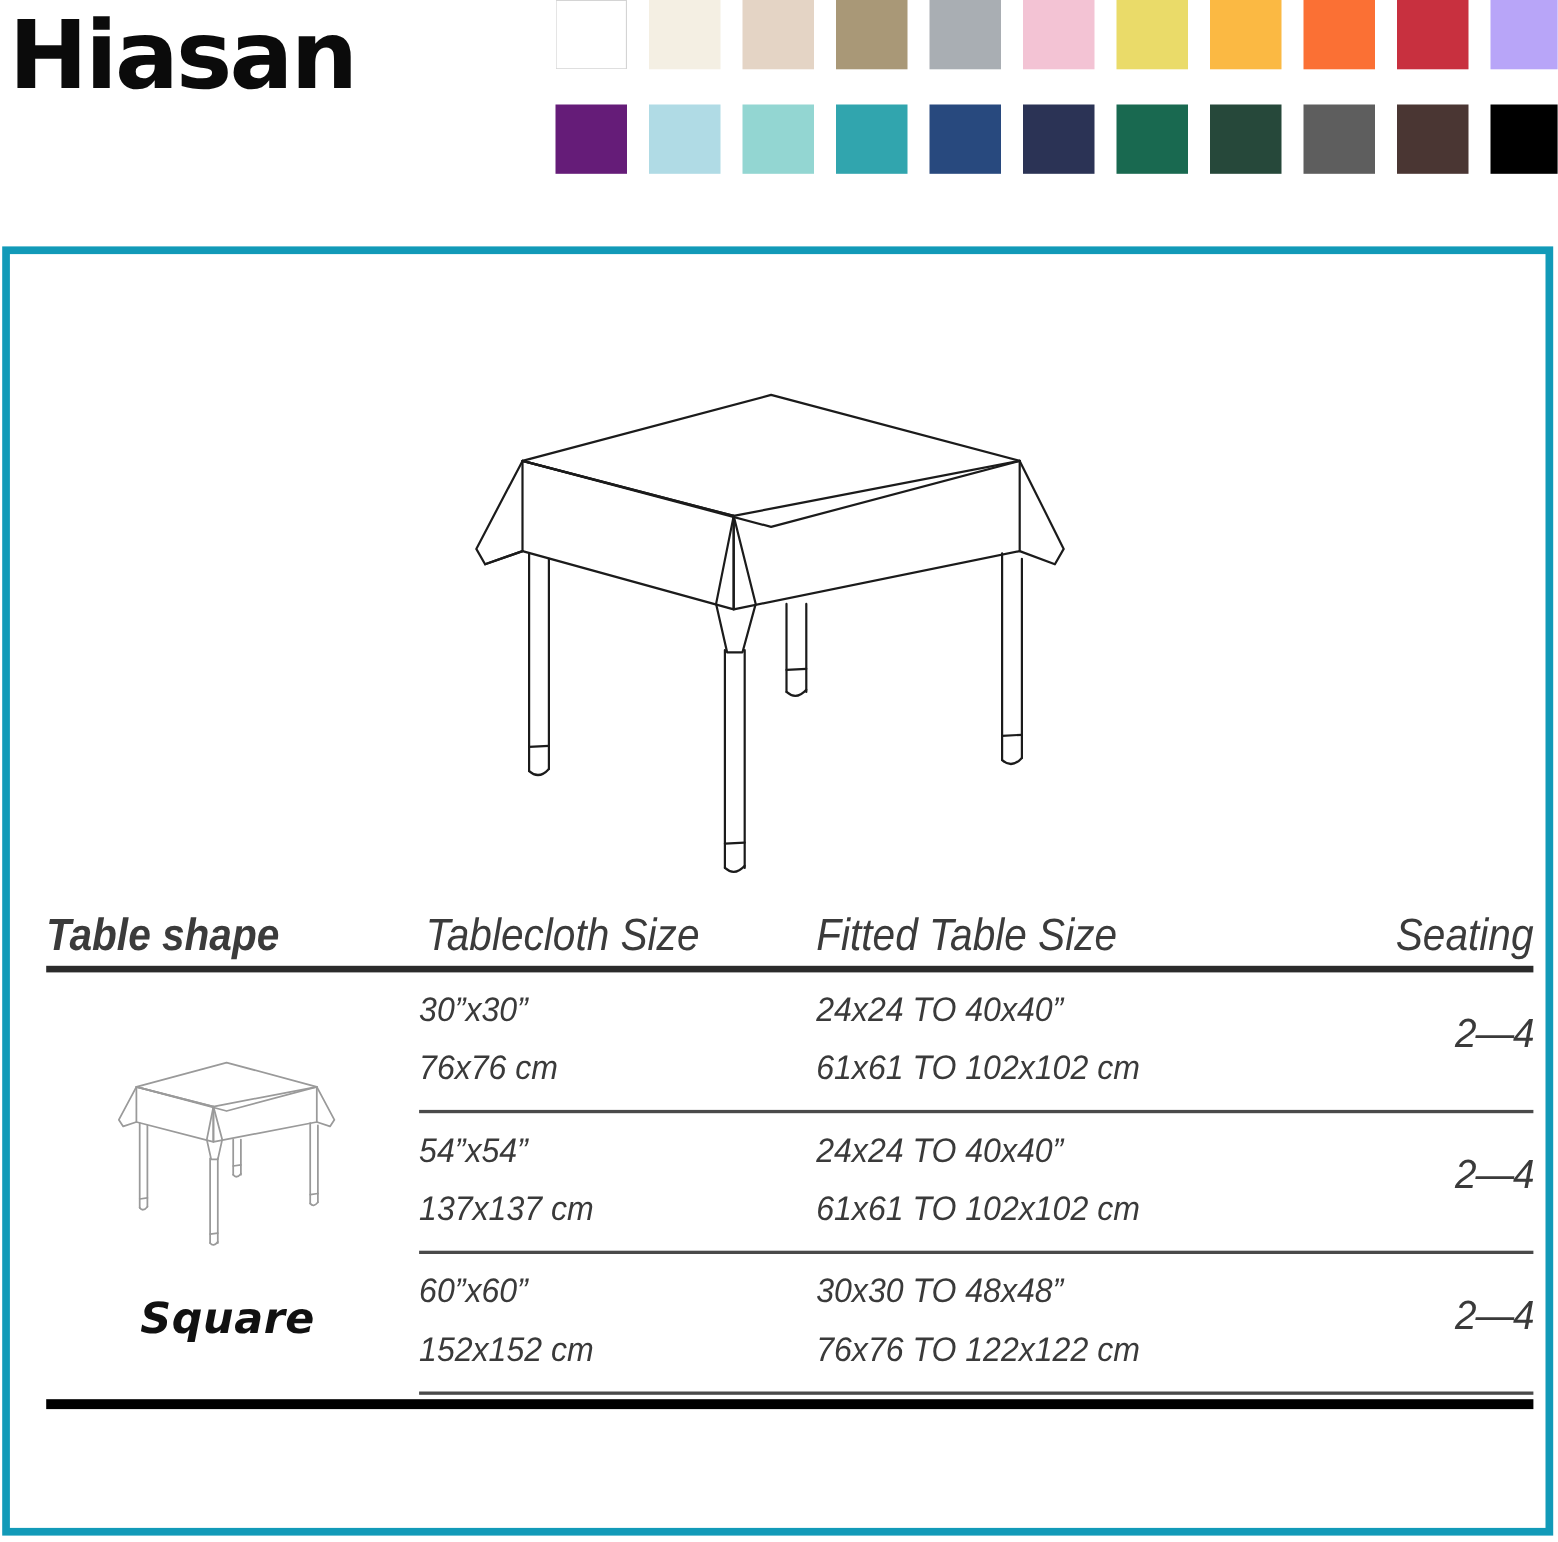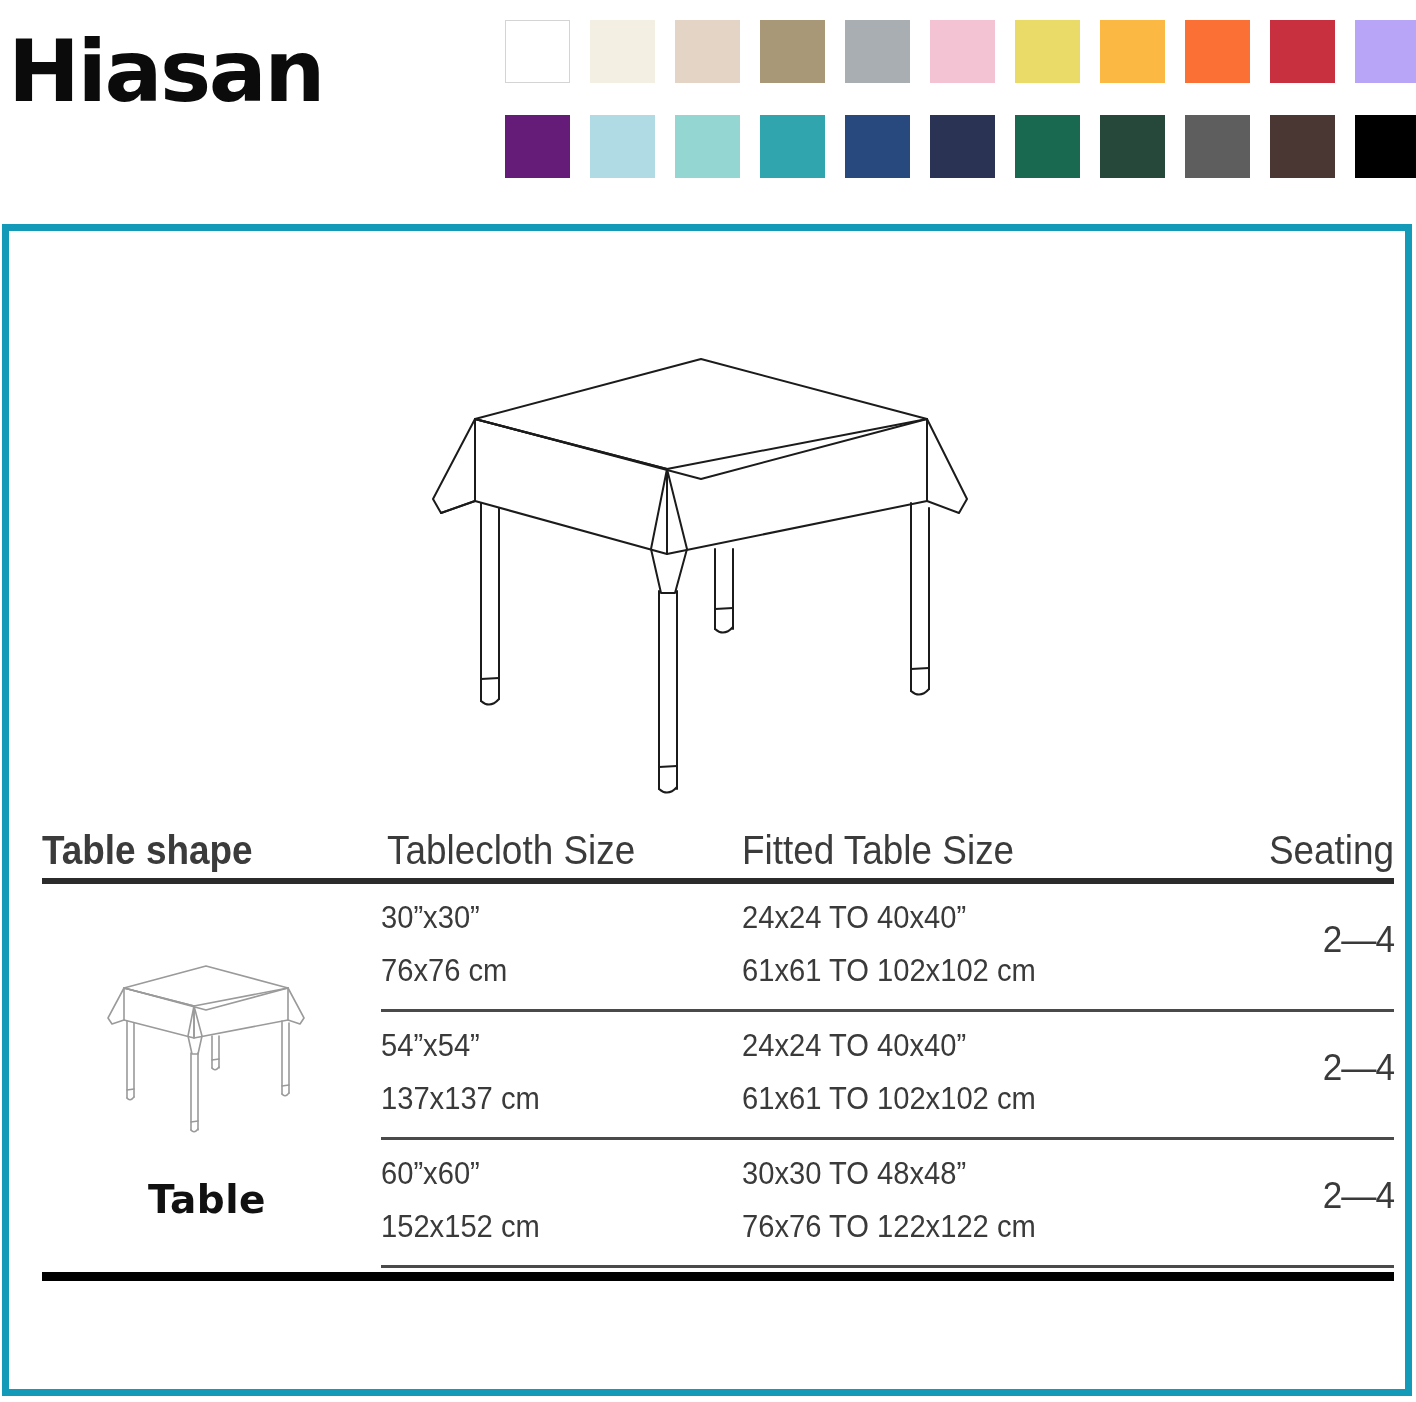--- a/index.html
+++ b/index.html
@@ -14,21 +14,20 @@
     font-family: "Liberation Sans", sans-serif;
     overflow: hidden;
   }
 
   
   #top-bar {
     position: absolute;
     left: 0; top: 0;
     width: 1416px;
     height: 200px;
-    margin-top: 20px;
   }
 
   #brand-logo {
     position: absolute;
     left: 8px;
     top: 8px;
     font-size: 86px;
     line-height: 1;
     font-weight: 700;
     letter-spacing: -2.5px;
@@ -60,20 +59,21 @@
   
   #card-frame {
     position: absolute;
     left: 2px;
     top: 224px;
     width: 1410px;
     height: 1172px;
     border: 7px solid #84cc16;
     box-sizing: border-box;
     background: #ffffff;
+    font-style: italic;
   }
 
   
   #hero-illustration {
     position: absolute;
     left: 410px;
     top: 110px;
     width: 580px;
     height: 460px;
   }
@@ -298,21 +298,21 @@
             <path d="M110 110 Q113 114 117 109"></path>
             <path d="M110 102 L117 101"></path>
             <path d="M89 95 L89 172 M96 95 L96 172"></path>
             <path d="M89 172 Q92 176 96 171"></path>
             <path d="M89 164 L96 163"></path>
             <path d="M180 63 L180 136 M187 65 L187 135"></path>
             <path d="M180 136 Q183 140 187 135"></path>
             <path d="M180 128 L187 127"></path>
           </svg>
         </div>
-        <div id="shape-label">Table</div>
+        <div id="shape-label">Square</div>
       </div>
 
       <div id="rows-host">
           <div class="row">
             <div class="cell c-cloth line-in">30”x30”</div>
             <div class="cell c-cloth line-cm">76x76  cm</div>
             <div class="cell c-fitted line-in">24x24 TO 40x40”</div>
             <div class="cell c-fitted line-cm">61x61 TO 102x102 cm</div>
             <div class="c-seating">2—4</div>
             <div class="row-sep"></div>

